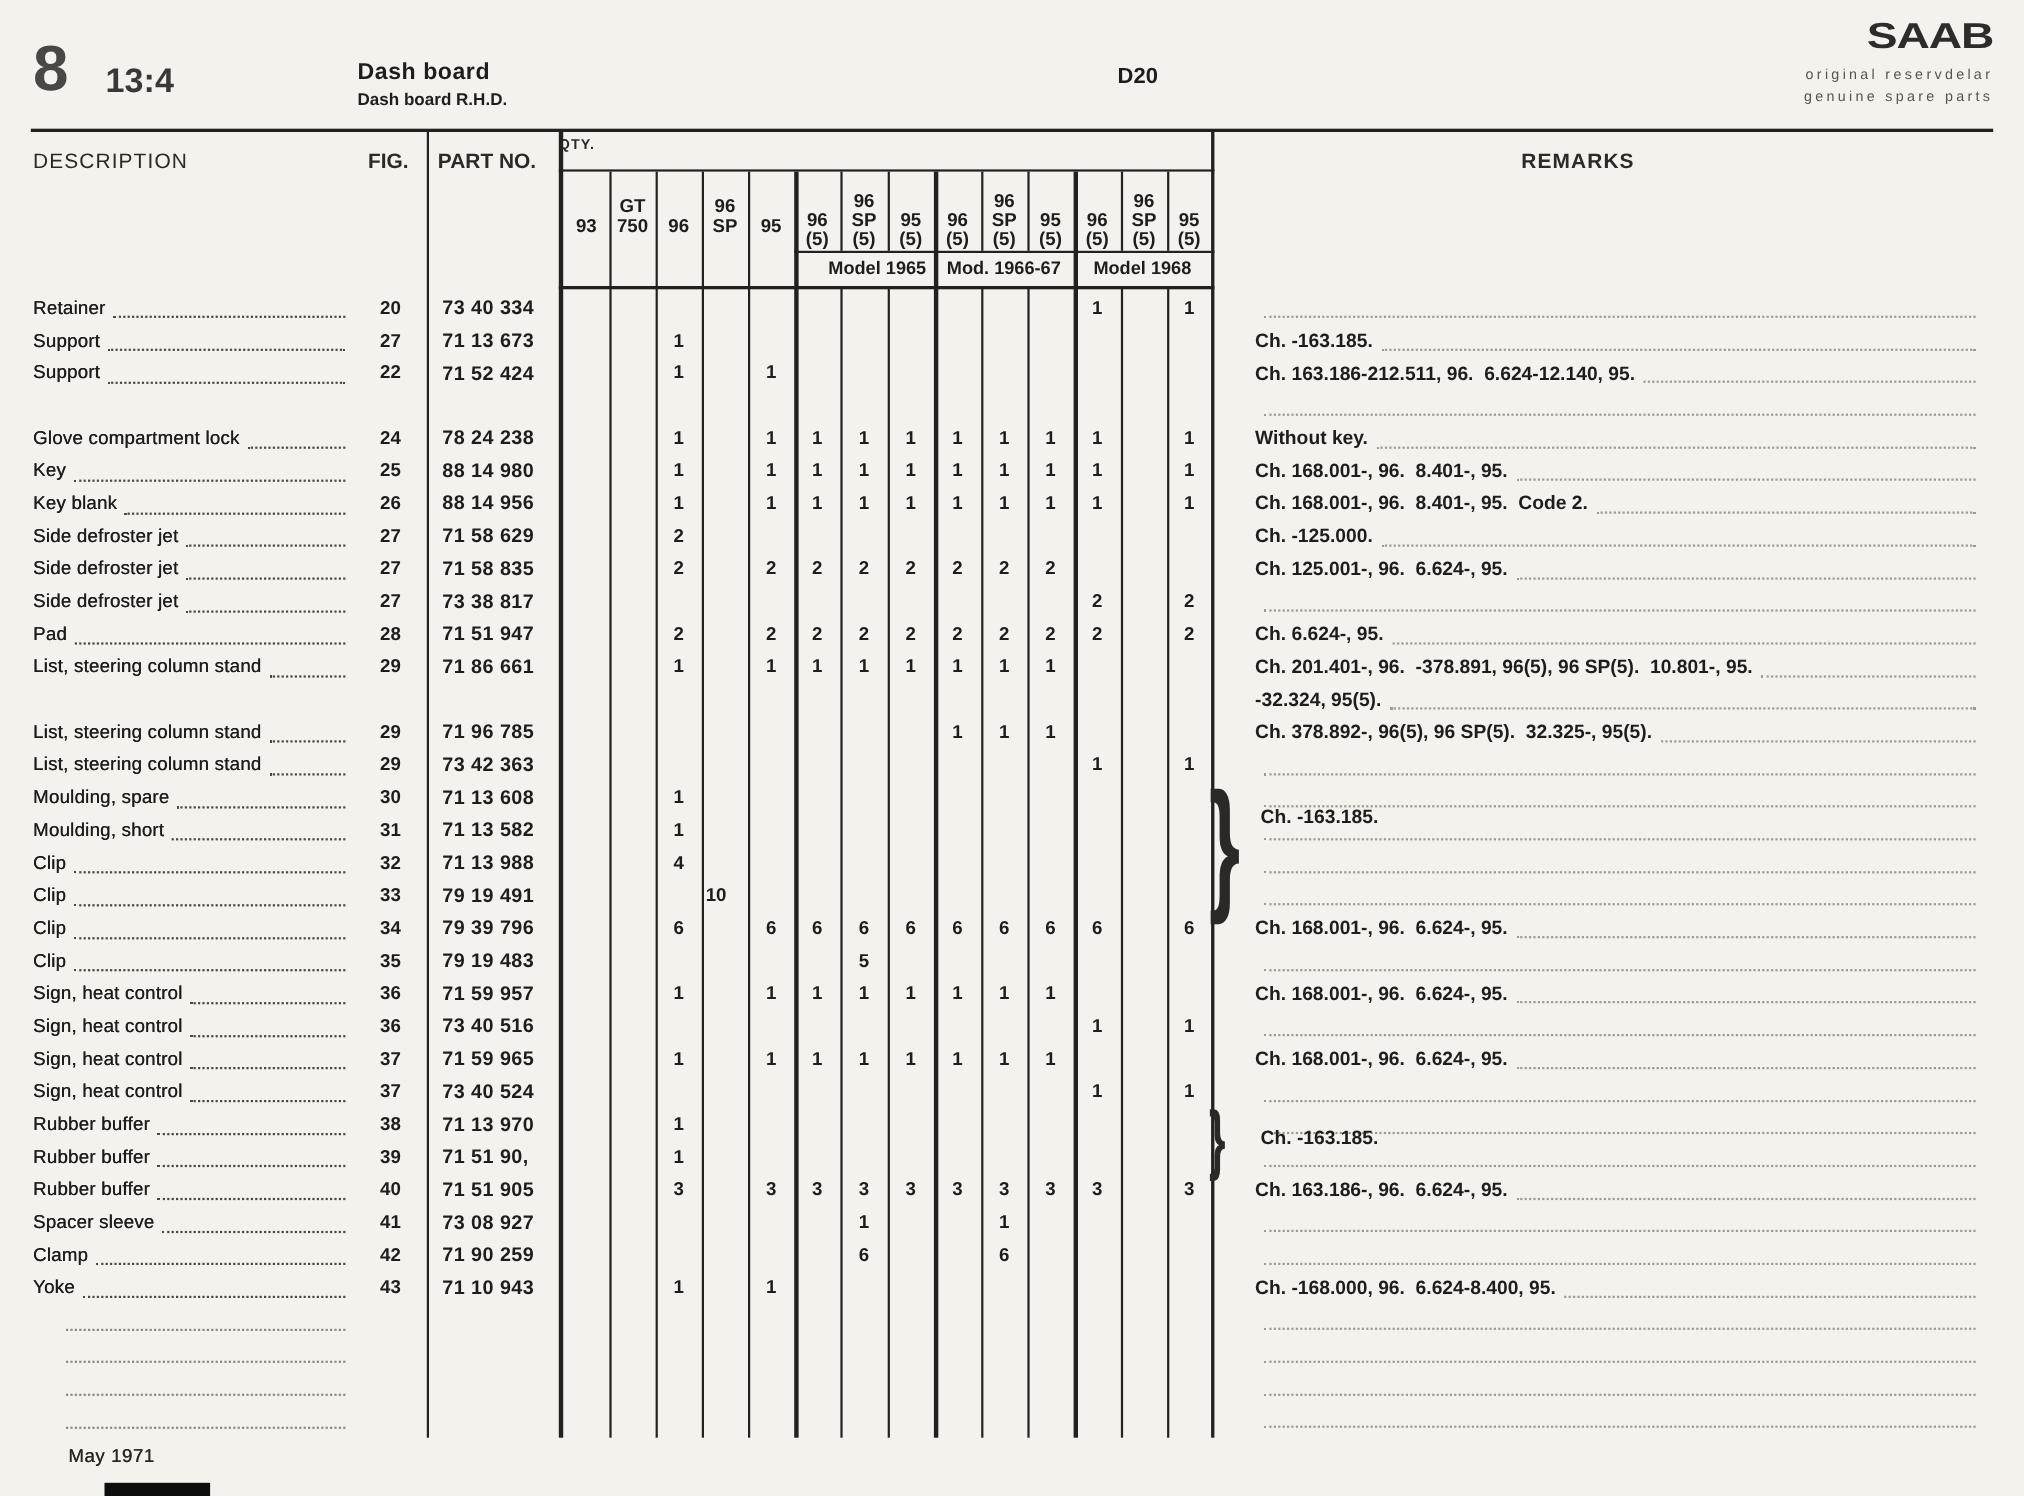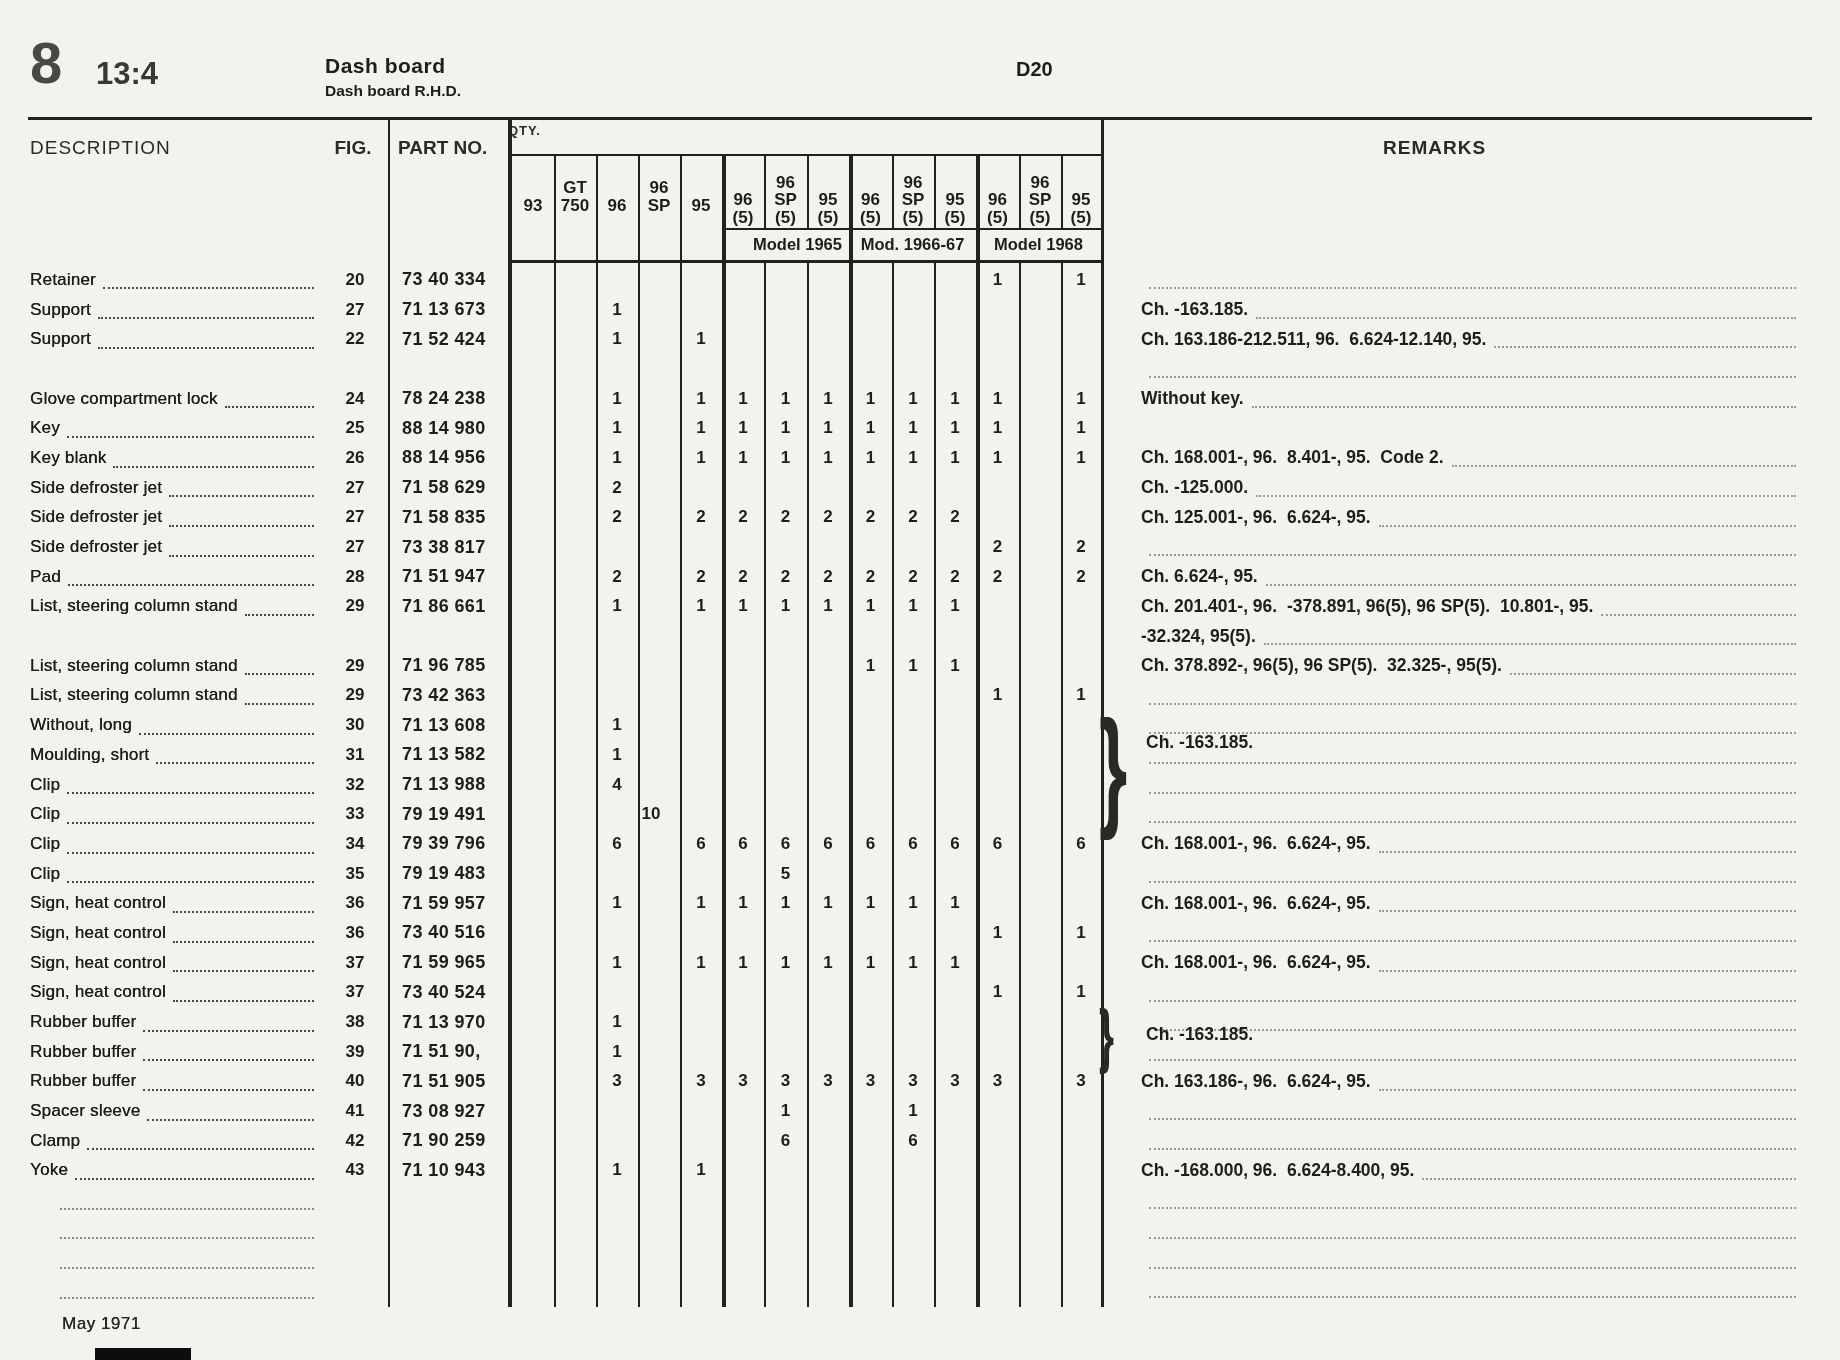--- a/index.html
+++ b/index.html
@@ -58,20 +58,25 @@
 </head>
 <body>
 
 <div class="page">
 
   <div class="abs sec-num">8</div>
   <div class="abs sec-code">13:4</div>
   <div class="abs title">Dash board</div>
   <div class="abs subtitle">Dash board R.H.D.</div>
   <div class="abs doc-code">D20</div>
+  <div class="abs logo">
+    <div class="logo-text">SAAB</div>
+    <div class="logo-sub">original reservdelar</div>
+    <div class="logo-sub">genuine spare parts</div>
+  </div>
 
   <div class="abs th th-desc">DESCRIPTION</div>
   <div class="abs th th-fig">FIG.</div>
   <div class="abs th th-part">PART NO.</div>
   <div class="abs th th-qty">QTY.</div>
   <div class="abs th th-rem">REMARKS</div>
 
   <div class="abs qty-head">
       <div class="qcolh low" style="left: 4px; width: 42px;">
         <div>93</div>
@@ -214,20 +219,24 @@
         <div class="c-qty" style="left: 566px; width: 42px;">1</div>
         <div class="c-qty" style="left: 650px; width: 42px;">1</div>
         <div class="c-qty" style="left: 692px; width: 42px;">1</div>
         <div class="c-qty" style="left: 734px; width: 43px;">1</div>
         <div class="c-qty" style="left: 777px; width: 42px;">1</div>
         <div class="c-qty" style="left: 819px; width: 43px;">1</div>
         <div class="c-qty" style="left: 862px; width: 42px;">1</div>
         <div class="c-qty" style="left: 904px; width: 42px;">1</div>
         <div class="c-qty" style="left: 946px; width: 43px;">1</div>
         <div class="c-qty" style="left: 1031px; width: 40px;">1</div>
+        <div class="cell c-rem">
+          <span class="rtxt">Ch. 168.001-, 96.  8.401-, 95.</span>
+          <span class="rlead"></span>
+        </div>
       </div>
       <div class="trow data">
         <div class="cell c-desc">
           <span>Key blank</span>
           <span class="dlead"></span>
         </div>
         <div class="cell c-fig">26</div>
         <div class="cell c-part">88 14 956</div>
         <div class="c-qty" style="left: 566px; width: 42px;">1</div>
         <div class="c-qty" style="left: 650px; width: 42px;">1</div>
@@ -361,21 +370,21 @@
         <div class="cell c-fig">29</div>
         <div class="cell c-part">73 42 363</div>
         <div class="c-qty" style="left: 946px; width: 43px;">1</div>
         <div class="c-qty" style="left: 1031px; width: 40px;">1</div>
         <div class="cell c-rem">
           <span class="rlead"></span>
         </div>
       </div>
       <div class="trow data">
         <div class="cell c-desc">
-          <span>Without, long</span>
+          <span>Moulding, spare</span>
           <span class="dlead"></span>
         </div>
         <div class="cell c-fig">30</div>
         <div class="cell c-part">71 13 608</div>
         <div class="c-qty" style="left: 566px; width: 42px;">1</div>
         <div class="cell c-rem">
           <span class="rlead"></span>
         </div>
       </div>
       <div class="trow data">

